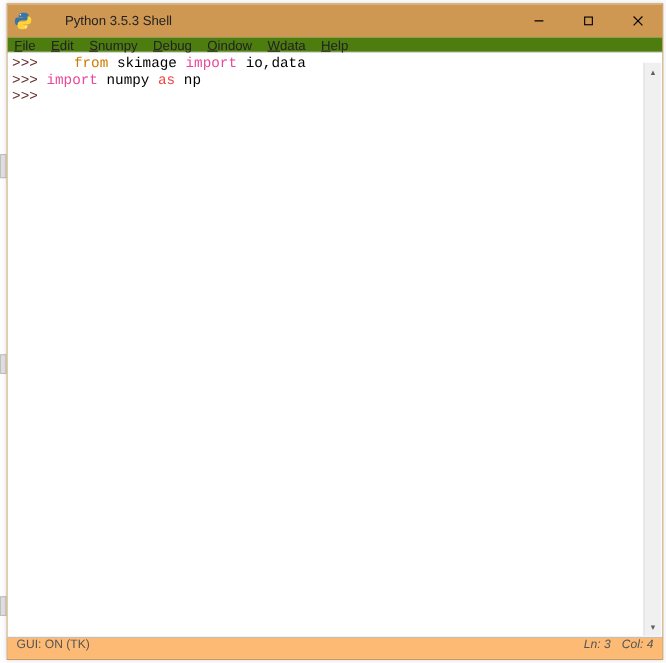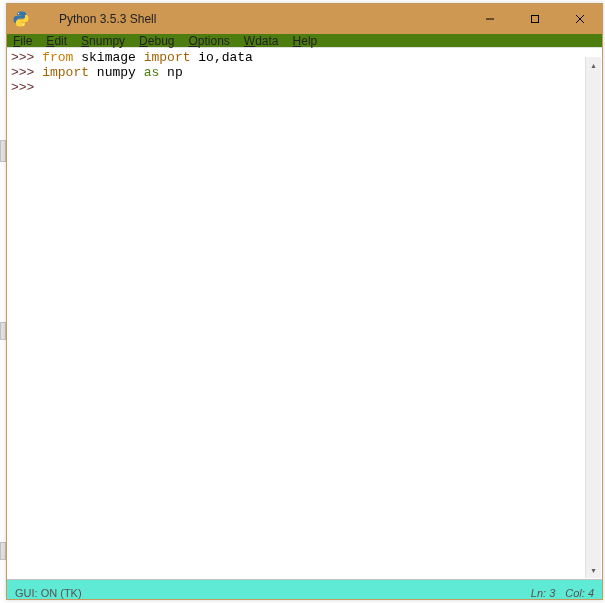--- a/index.html
+++ b/index.html
@@ -91,31 +91,31 @@
       font-family: "Courier New", monospace;
       font-size: 13px;
       line-height: 15px;
       padding: 2px 4px;
       overflow: hidden;
       white-space: pre;
       color: #000;
     }
     .code-line { display: block; }
     .prompt { color: #6a2f2f; }
-    .kw-import { color: #a16207; }
-    .kw-from { color: #cc7a00; }
-    .kw-as { color: #4d7c0f; }
+    .kw-import { color: #ec4899; }
+    .kw-from { color: #cc7a00; margin-left: 25px; }
+    .kw-as { color: #ef4444; }
     .mod { color: #000000; }
     .comma { color: #000; }
     .statusbar {
       height: 20px;
-      background: #5eead4;
+      background: #fdba74;
       border-top: 1px solid #c0c0c0;
       display: flex;
-      align-items: flex-end;
+      align-items: flex-start;
       font-size: 11px;
       color: #555;
       padding: 0 8px;
     }
     .statusbar .left { flex:1; }
     .statusbar .right { display:flex; gap:10px;font-style:italic; }
     .scrollbar-v {
       position: absolute;
       right: 1px;
       top: 53px;
@@ -171,21 +171,21 @@
           </svg>
       </div>
     </div>
   </div>
 
   <div class="menubar">
     <span class="menu-item"><span class="ul">F</span><span>ile</span></span>
     <span class="menu-item"><span class="ul">E</span><span>dit</span></span>
     <span class="menu-item"><span class="ul">S</span><span>numpy</span></span>
     <span class="menu-item"><span class="ul">D</span><span>ebug</span></span>
-    <span class="menu-item"><span class="ul">O</span><span>ptions</span></span>
+    <span class="menu-item"><span class="ul">O</span><span>indow</span></span>
     <span class="menu-item"><span class="ul">W</span><span>data</span></span>
     <span class="menu-item"><span class="ul">H</span><span>elp</span></span>
   </div>
 
   <div class="code-area"><span class="code-line"><span class="prompt">&gt;&gt;&gt;</span> <span class="kw-from">from</span> <span class="mod">skimage</span> <span class="kw-import">import</span> <span class="mod">io</span><span class="comma">,</span><span class="mod">data</span></span><span class="code-line"><span class="prompt">&gt;&gt;&gt;</span> <span class="kw-import">import</span> <span class="mod">numpy</span> <span class="kw-as">as</span> <span class="mod">np</span></span><span class="code-line"><span class="prompt">&gt;&gt;&gt;</span> </span></div>
 
   <div class="scrollbar-v">
     <div class="arrow up">▴</div>
 
     <div class="arrow down">▾</div>

